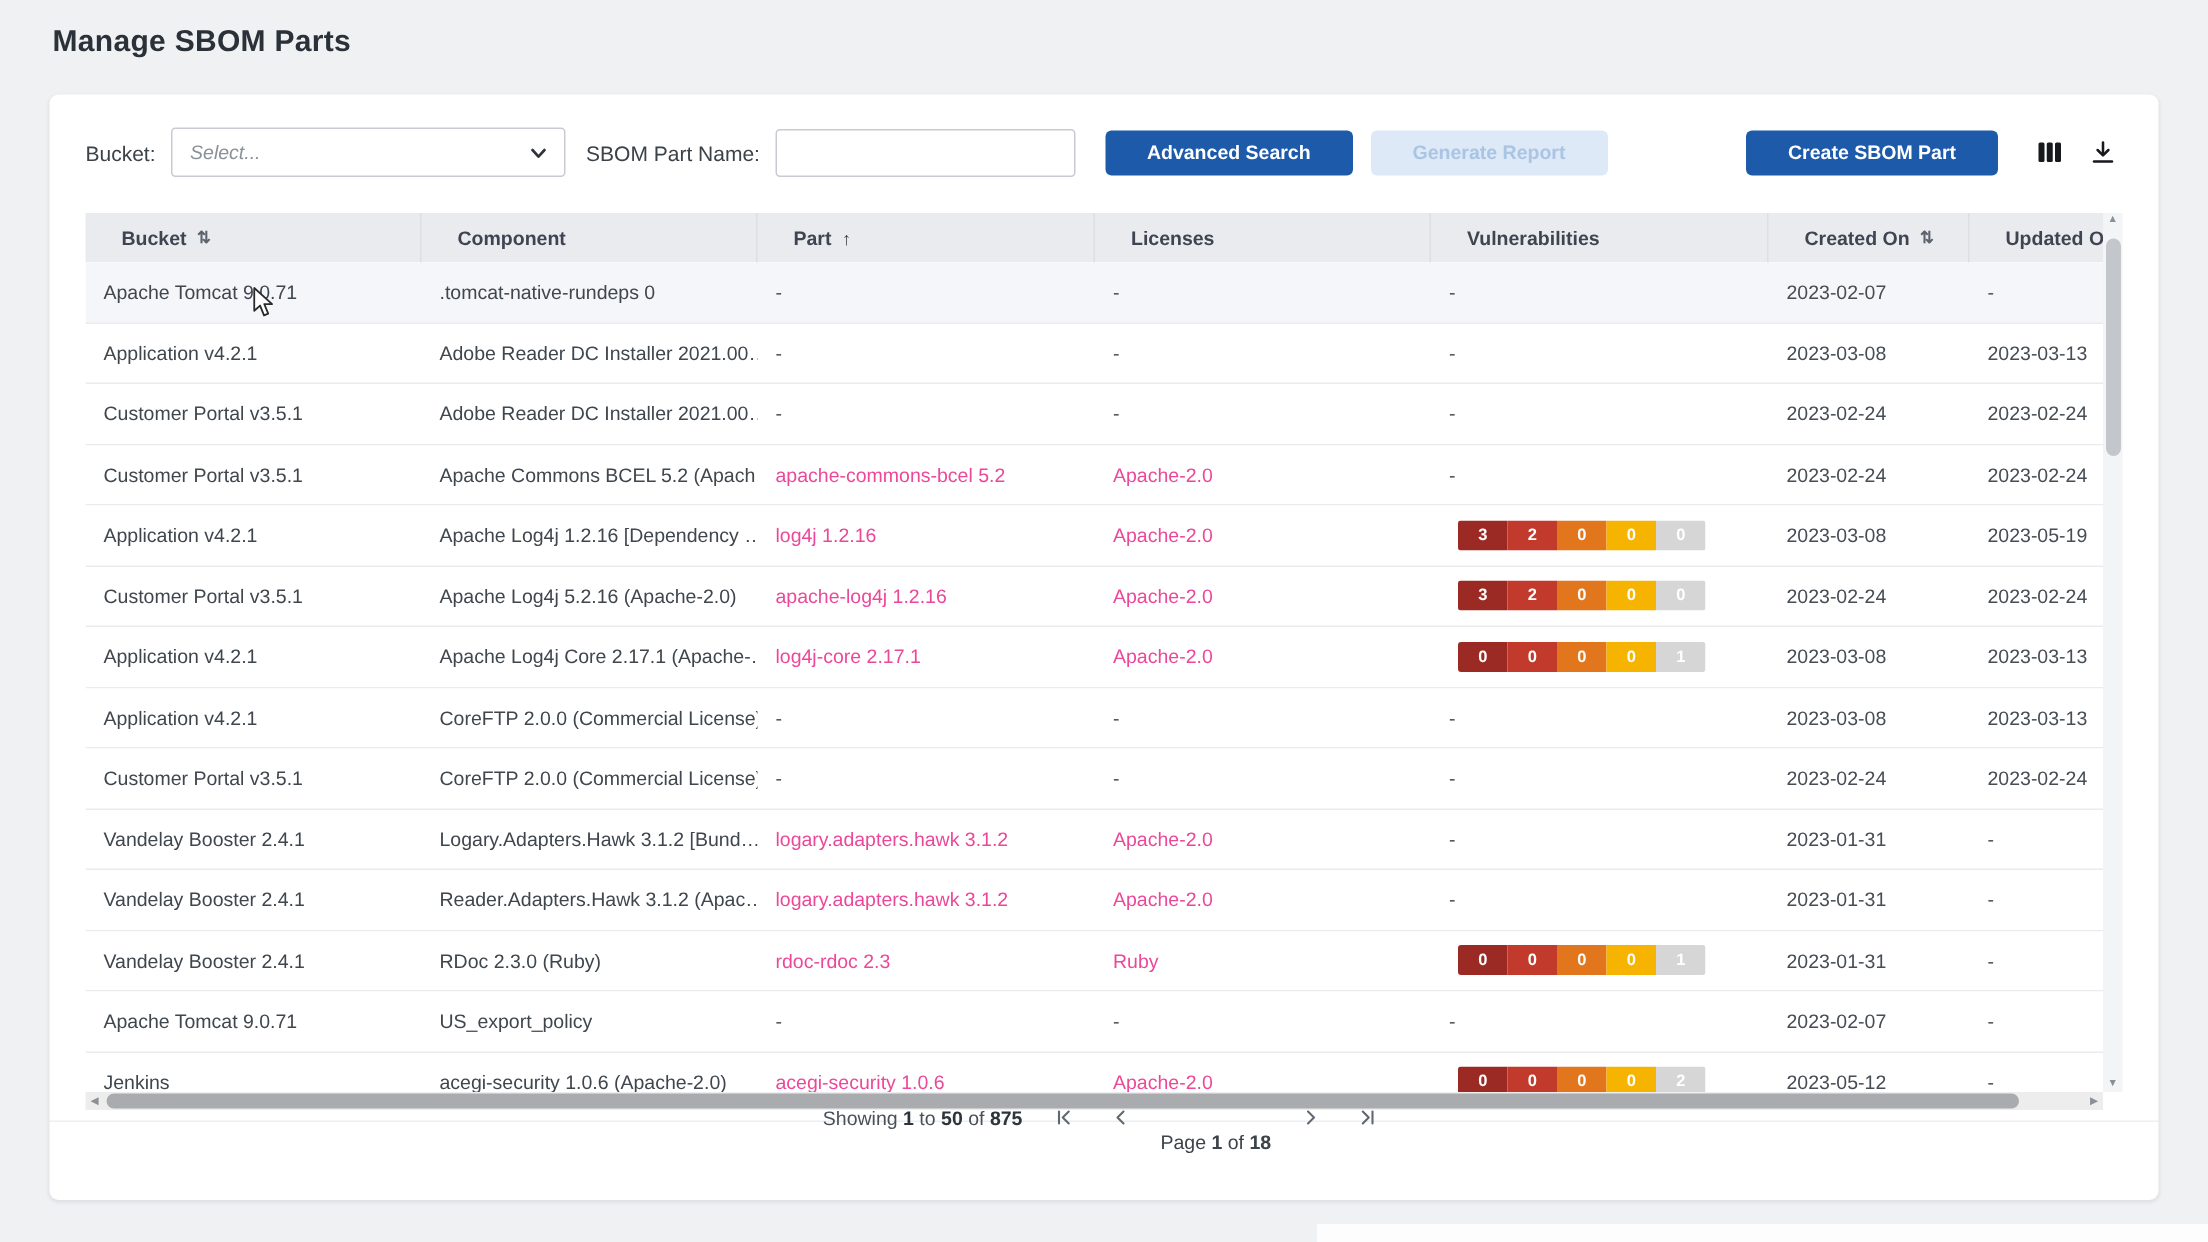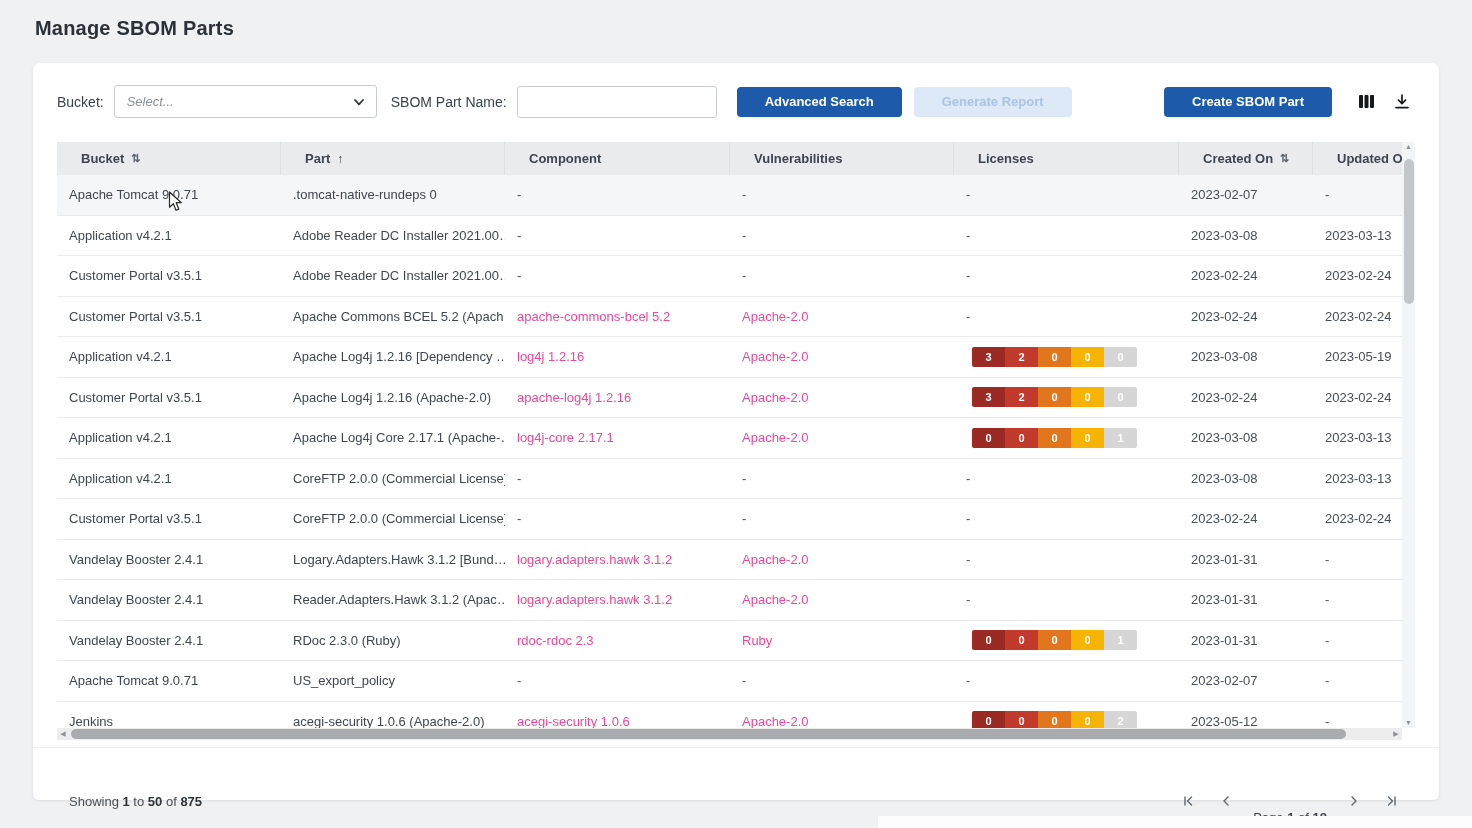--- a/index.html
+++ b/index.html
@@ -100,22 +100,22 @@
   }
   .hscroll .arr { width:12px; font-size:7px; color:#8b9097; text-align:center; user-select:none; }
   .hscroll .track { position:relative; flex:1; height:100%; }
   .hscroll .thumb {
     position:absolute; left:2px; top:1px; height:10px; width:1275px;
     background:#a9abae; border-radius:5px;
   }
   
   .footer-divider { position:absolute; left:0; right:0; top:684px; border-top:1px solid #eceef1; }
   .footer {
-    position:absolute; left:24px; right:24px; top:724px; height:28px;
-    display:flex; align-items:center; justify-content:space-between;
+    position:absolute; left:24px; right:24px; top:668px; height:28px;
+    display:flex; align-items:center; justify-content:center;
   }
   .showing { font-size:13px; color:#4a5058; margin-left:12px; }
   .showing b { color:#2e343b; }
   .pager { display:flex; align-items:center; margin-right:12px; }
   .pg-btn { background:none; border:none; cursor:pointer; padding:2px 4px; margin-left:16px; display:flex; align-items:center; }
   .pg-text { font-size:13px; color:#3c434a; margin-left:16px; white-space:nowrap;margin-top:32px; }
   .pg-text b { font-weight:700; }
   svg.pgi { stroke:#5f6870; stroke-width:1.4; fill:none; stroke-linecap:round; stroke-linejoin:round; }
   
   .corner-strip { position:absolute; left:878px; top:816px; right:0; bottom:0; background:#fdfdfe; }
@@ -163,31 +163,31 @@
     </div>
   </div>
 
   <div class="table-wrap">
     <div class="thead grid-row">
         <div class="th">
           <span>Bucket</span>
           <span class="sort-both">⇅</span>
         </div>
         <div class="th">
+          <span>Component</span>
+        </div>
+        <div class="th">
           <span>Part</span>
           <span class="sort-asc">↑</span>
         </div>
         <div class="th">
-          <span>Component</span>
+          <span>Licenses</span>
         </div>
         <div class="th">
           <span>Vulnerabilities</span>
-        </div>
-        <div class="th">
-          <span>Licenses</span>
         </div>
         <div class="th">
           <span>Created On</span>
           <span class="sort-both">⇅</span>
         </div>
         <div class="th">
           <span>Updated On</span>
         </div>
       </div>
     <div class="tbody">
@@ -310,21 +310,21 @@
           </div>
           <div class="td date">
             <span>2023-05-19</span>
           </div>
         </div>
         <div class="row grid-row">
           <div class="td">
             <span>Customer Portal v3.5.1</span>
           </div>
           <div class="td">
-            <span>Apache Log4j 1.2.16 (Apache-2.0)</span>
+            <span>Apache Log4j 5.2.16 (Apache-2.0)</span>
           </div>
           <div class="td">
             <span class="link">apache-log4j 1.2.16</span>
           </div>
           <div class="td">
             <span class="link">Apache-2.0</span>
           </div>
           <div class="td vuln-cell">
             <span class="vuln-badge">
               <span class="vuln-seg" style="background: rgb(155, 42, 36);">3</span>

